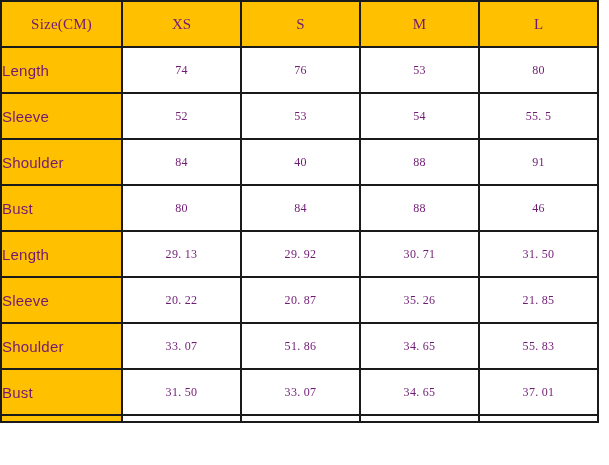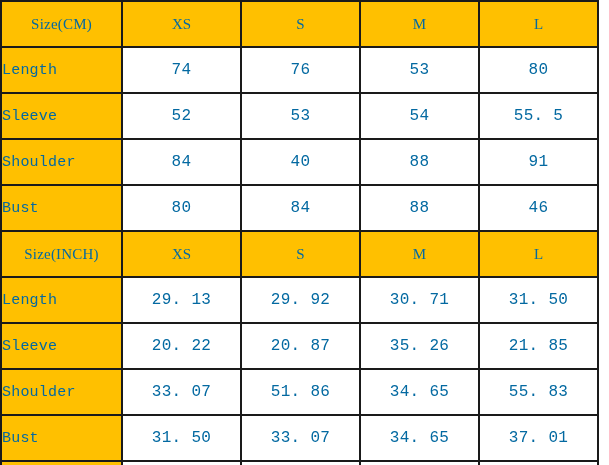--- a/index.html
+++ b/index.html
@@ -33,55 +33,55 @@
   table.size-table col.label-col { width: 121px; }
   table.size-table col.size-col  { width: 119px; }
 
   table.size-table td {
     height: 46px;
     box-sizing: border-box;
     border-right: 2px solid #1a1a1a;
     border-bottom: 2px solid #1a1a1a;
     padding: 0;
     vertical-align: middle;
-    color: #0369a1;
+    color: #701a75;
     overflow: hidden;
     white-space: nowrap;
   }
 
   
   td.label-cell,
   td.header-cell {
     background: #FFC000;
   }
 
   td.value-cell {
     background: #ffffff;
   }
 
   
   td.label-cell {
-    font-family: Liberation Mono, monospace;
+    font-family: Liberation Sans, sans-serif;
     font-size: 15px;
     letter-spacing: 0.2px;
     text-align: left;
     padding-left: 5px;
   }
 
   
   td.header-cell {
     font-family: "Liberation Serif", serif;
     font-size: 15px;
     text-align: center;
   }
 
   
   td.value-cell {
-    font-family: Liberation Mono, monospace;
-    font-size: 16px;
+    font-family: Liberation Serif, serif;
+    font-size: 12px;
     text-align: center;
     letter-spacing: 0.3px;
   }
 
   
   tr.clipped-row td {
     height: 7px;
   }
 </style>
 </head>
@@ -132,27 +132,20 @@
       </tr>
 
       <tr>
         <td class="label-cell">Bust</td>
         <td class="value-cell">80</td>
         <td class="value-cell">84</td>
         <td class="value-cell">88</td>
         <td class="value-cell">46</td>
       </tr>
 
-      <tr>
-        <td class="header-cell label-cell">Size(INCH)</td>
-        <td class="header-cell">XS</td>
-        <td class="header-cell">S</td>
-        <td class="header-cell">M</td>
-        <td class="header-cell">L</td>
-      </tr>
 
       <tr>
         <td class="label-cell">Length</td>
         <td class="value-cell">29. 13</td>
         <td class="value-cell">29. 92</td>
         <td class="value-cell">30. 71</td>
         <td class="value-cell">31. 50</td>
       </tr>
 
       <tr>

